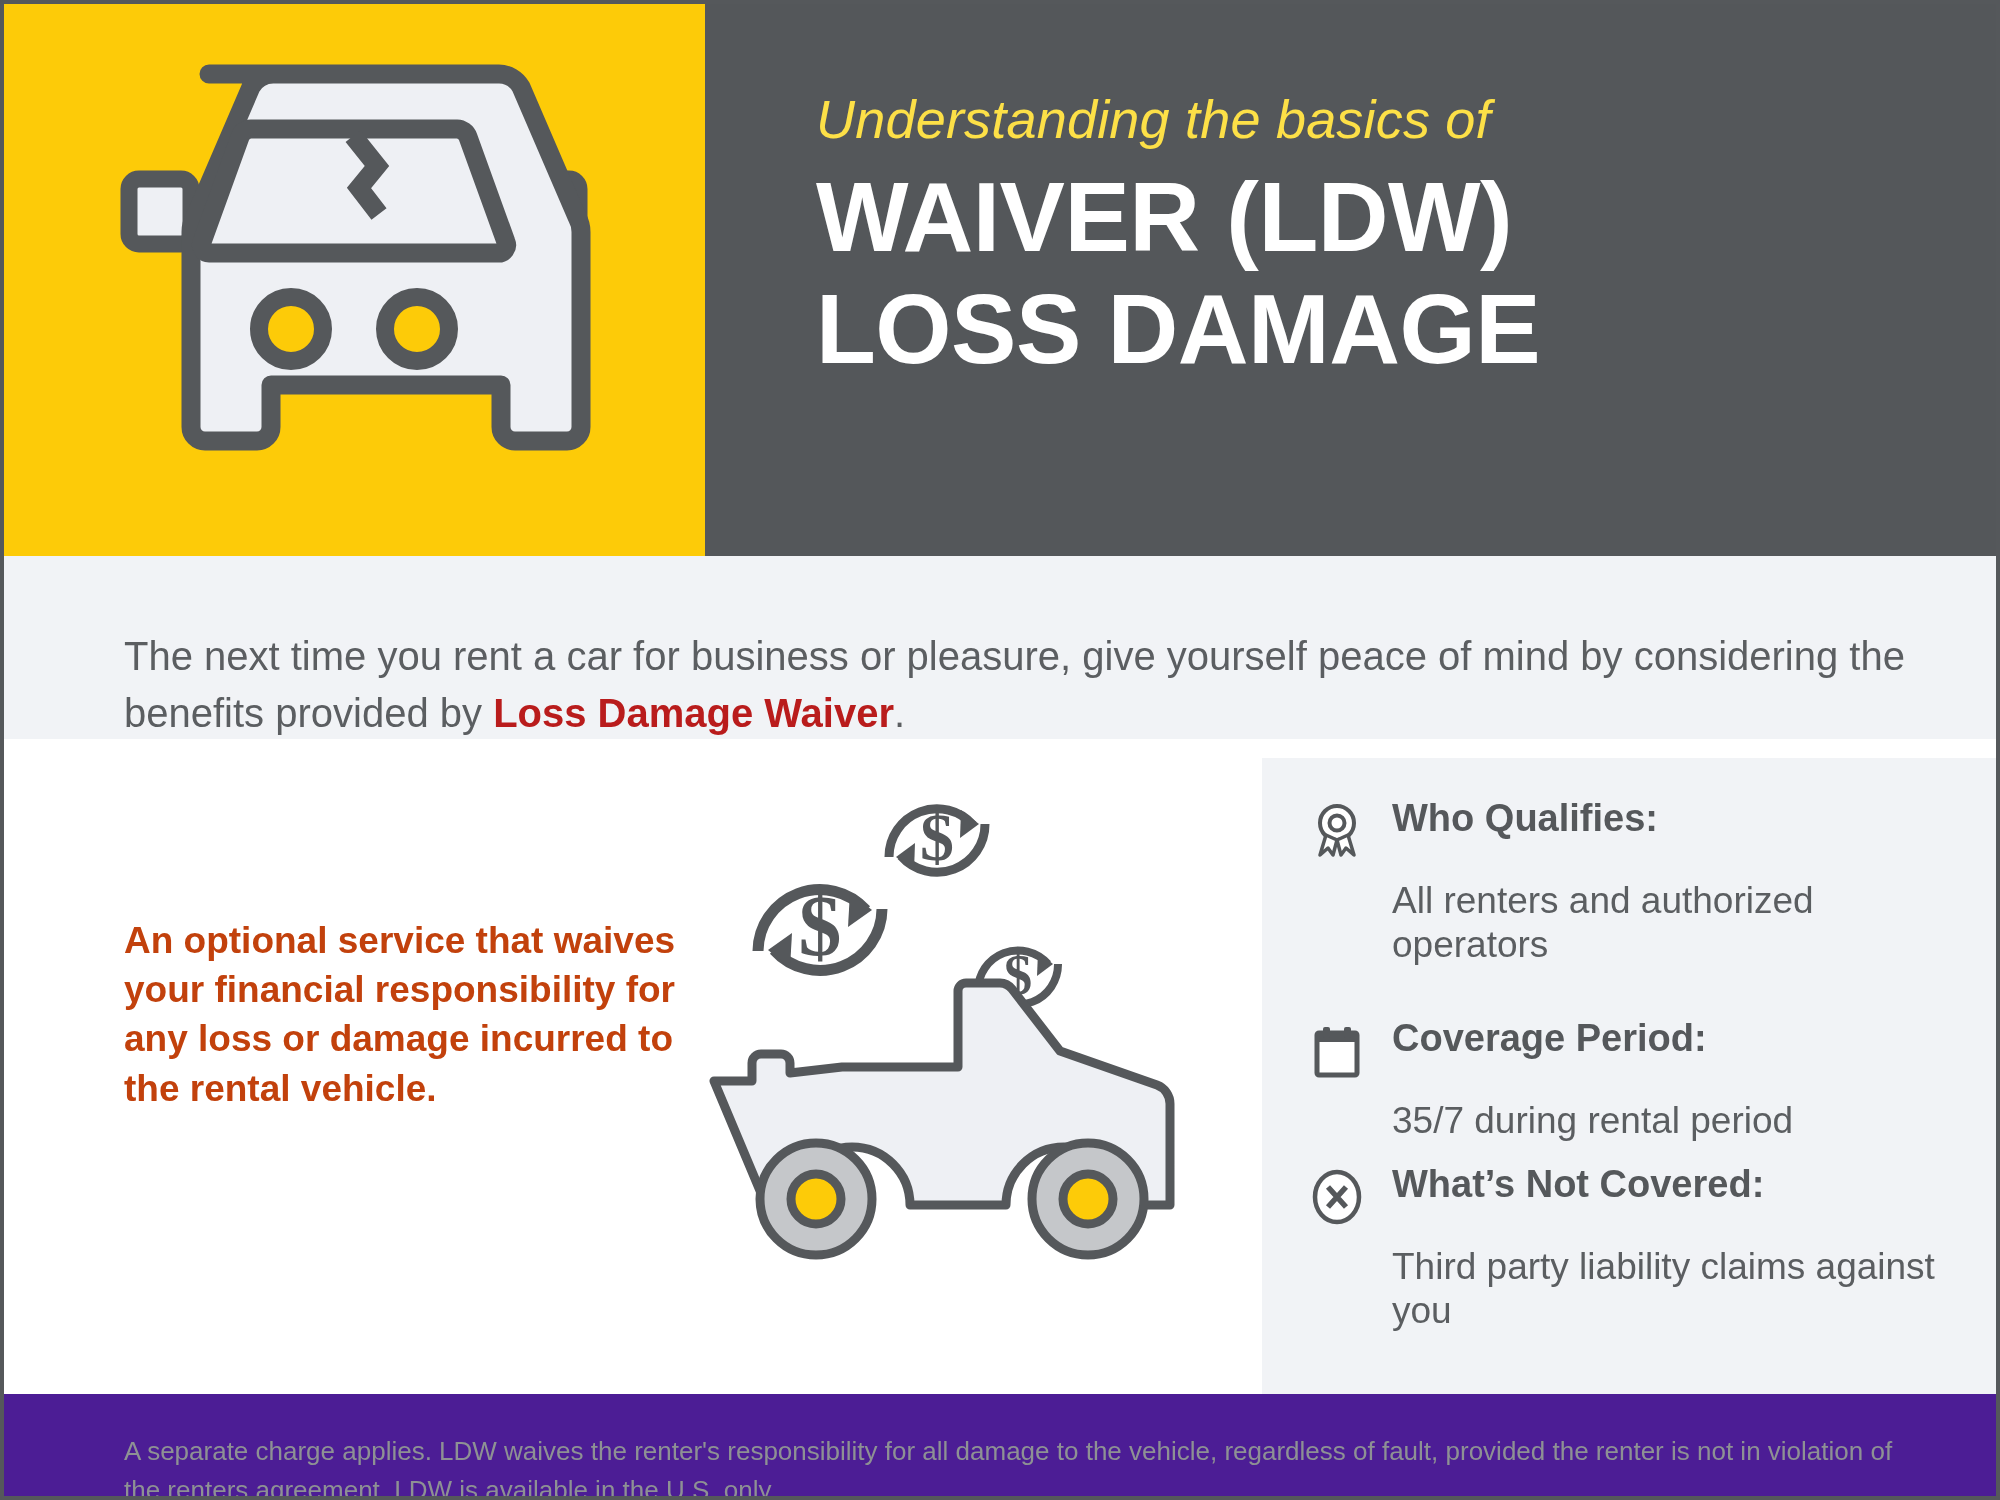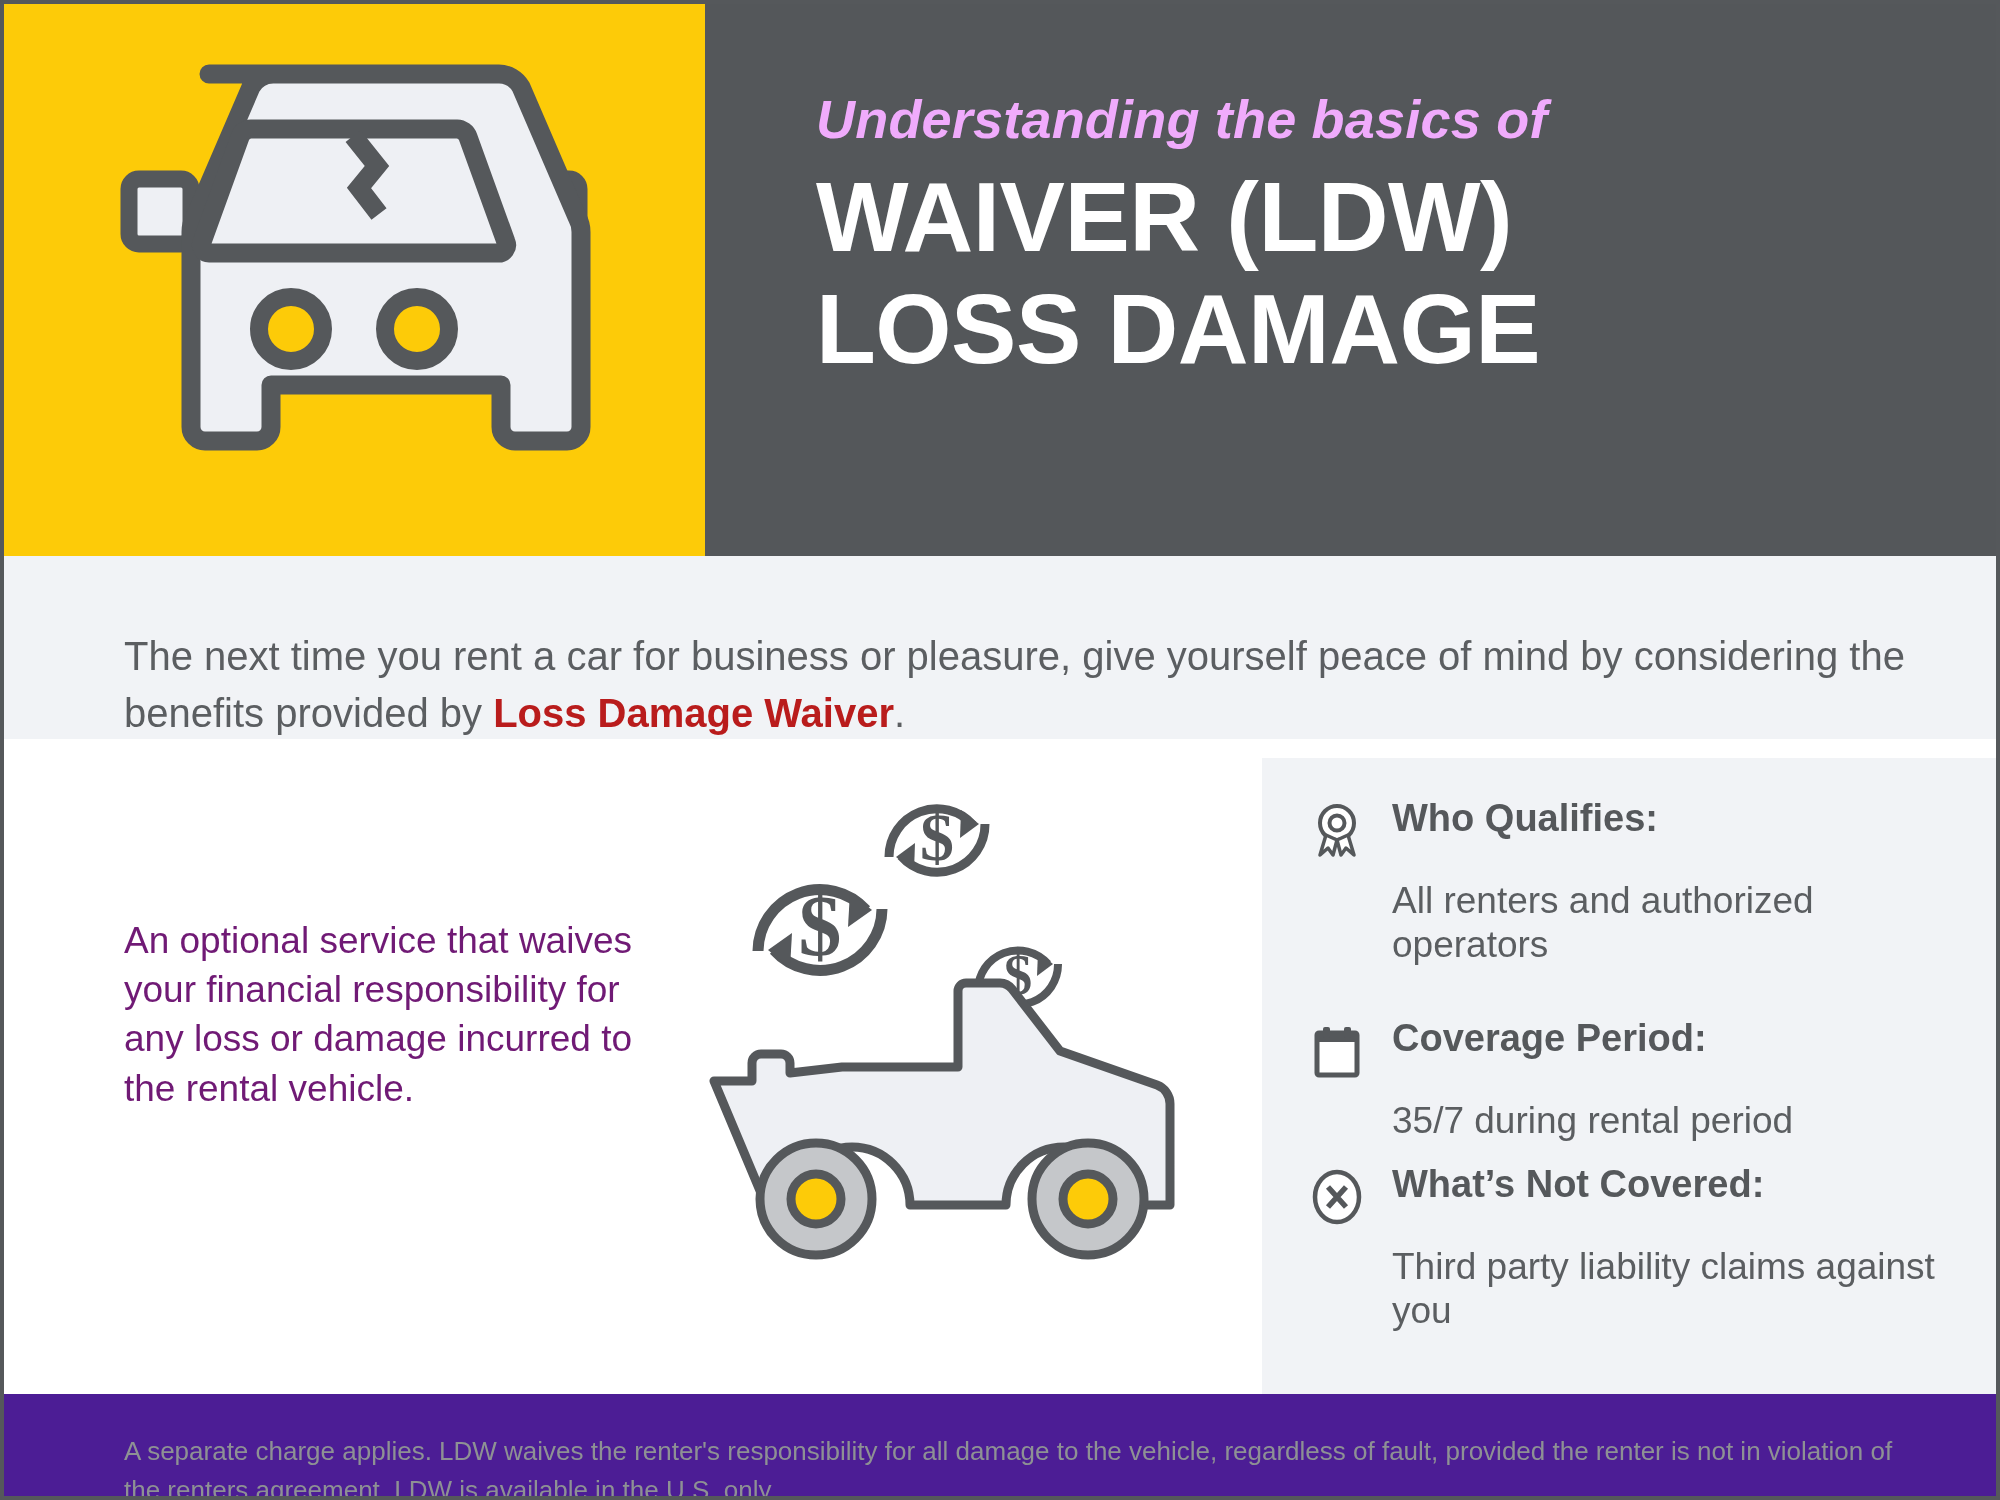--- a/index.html
+++ b/index.html
@@ -45,23 +45,23 @@
     width: 510px;
     height: 430px;
   }
   .header-text {
     position: absolute;
     left: 812px;
     top: 88px;
     width: 1140px;
   }
   .eyebrow {
-    color: #f0abfc;
+    color: #fde047;
     font-size: 54px;
-    font-weight: bold;
+    font-weight: normal;
     font-style: italic;
     letter-spacing: 0.2px;
     line-height: 1.0;
     margin: 0 0 16px 0;
     white-space: nowrap;
   }
   .title-line {
     color: #ffffff;
     font-size: 98px;
     font-weight: bold;
@@ -110,24 +110,24 @@
     width: 560px;
   }
   .ldw-heading {
     color: #55585b;
     font-size: 52px;
     font-weight: bold;
     margin: 0 0 18px 0;
     letter-spacing: -0.3px;
   }
   .ldw-body {
-    color: #701a75;
+    color: #c2410c;
     font-size: 37px;
     line-height: 1.33;
-    font-weight: 400;
+    font-weight: 700;
   }
 
   
   .illustration {
     position: absolute;
     left: 690px;
     top: 20px;
     width: 570px;
     height: 620px;
   }

